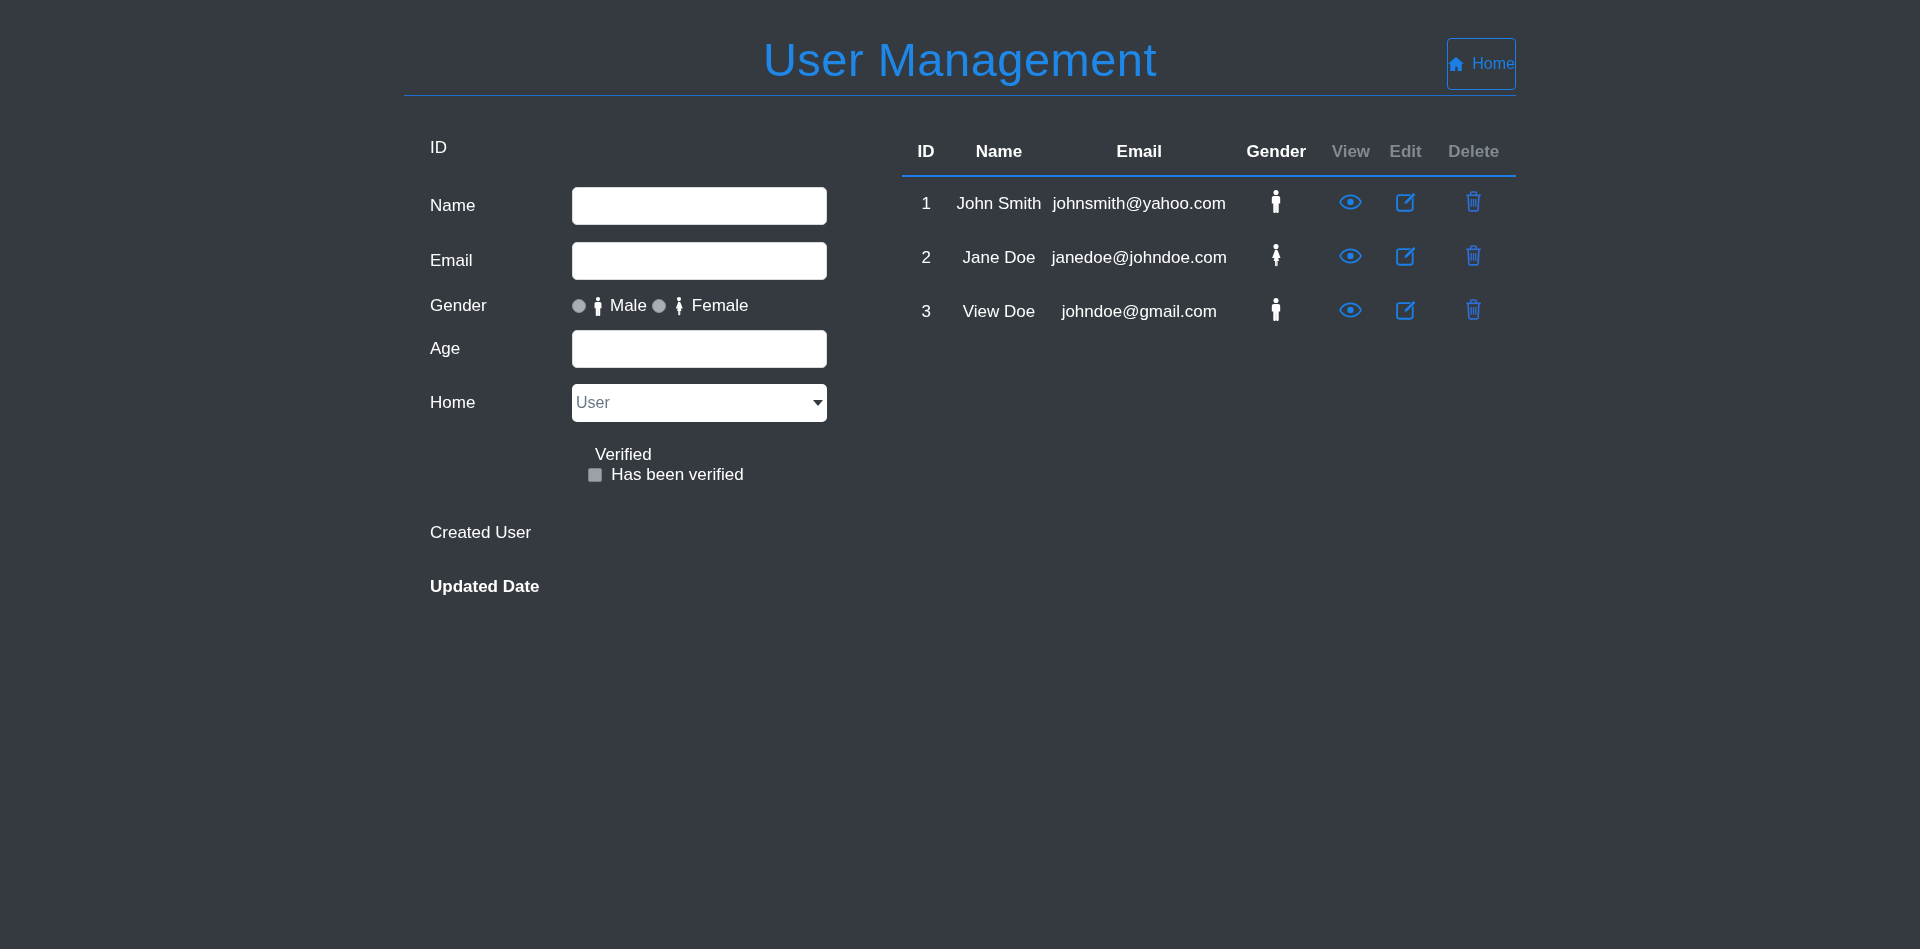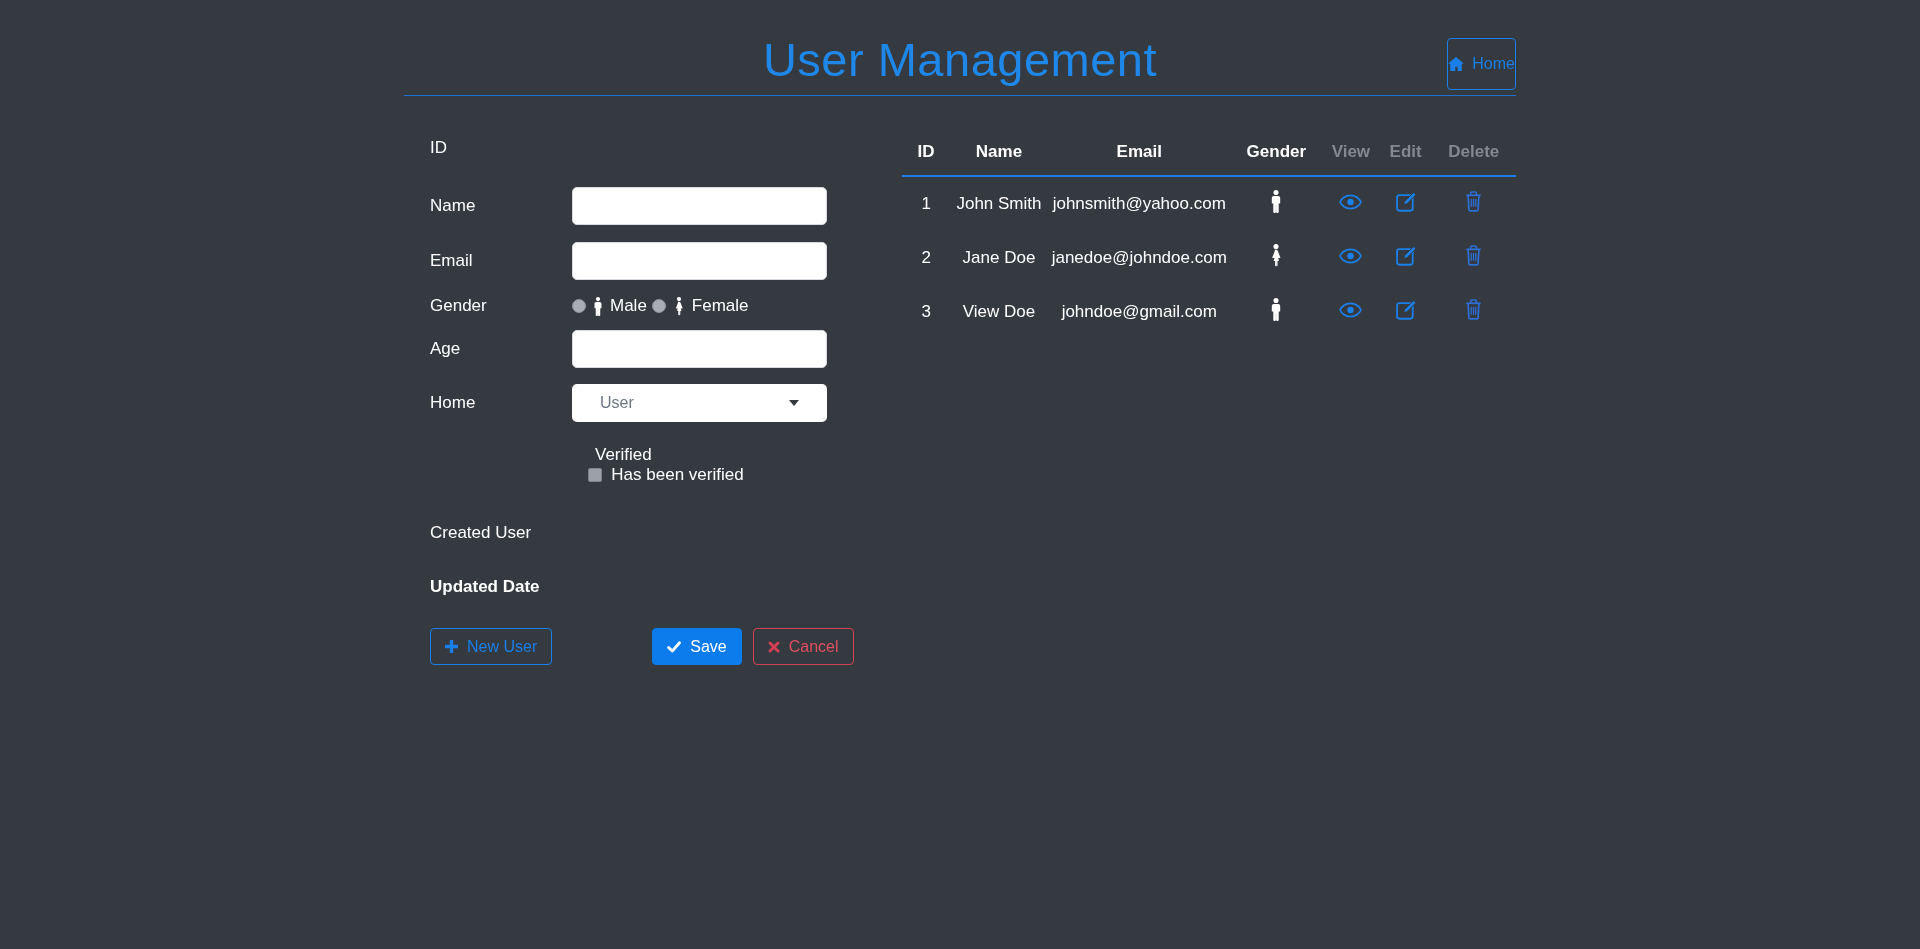--- a/index.html
+++ b/index.html
@@ -60,21 +60,21 @@
     width: 255px; height: 38px;
     border: 1px solid #d7dade; border-radius: 5px;
     background: #ffffff; color: #495057;
     font-size: 16px; padding: 0 12px;
     font-family: "Liberation Sans", sans-serif;
   }
   .select-box {
     width: 255px; height: 38px;
     border-radius: 5px; background: #ffffff;
     display: flex; align-items: center; justify-content: space-between;
-    padding: 0 28px; cursor: pointer;
+    padding: 0 4px; cursor: pointer;
   }
   .select-box .sel-text { color: #6b7785; font-size: 16px; }
   .caret-down {
     width: 0; height: 0;
     border-left: 5px solid transparent; border-right: 5px solid transparent;
     border-top: 6px solid #343a40;
   }
 
   .radio-group { display: flex; flex-direction: row; gap: 5px; }
   .radio-line { display: flex; align-items: center; gap: 7px; font-size: 17px; line-height: 22px; }
@@ -210,46 +210,20 @@
       <div class="form-row r-created">
         <span class="lbl">Created User</span>
         <span></span>
       </div>
 
       <div class="form-row r-updated">
         <span class="lbl">Updated Date</span>
         <span></span>
       </div>
 
-      <div class="btn-row">
-        <button class="btn btn-new">
-          <span>
-            <svg width="13" height="13" viewBox="0 0 14 14" fill="#1a7fe8">
-                <path d="M5.2 0h3.6v5.2H14v3.6H8.8V14H5.2V8.8H0V5.2h5.2z"></path>
-              </svg>
-          </span>
-          <span>New User</span>
-        </button>
-        <button class="btn btn-save">
-          <span>
-            <svg width="14" height="12" viewBox="0 0 16 13" fill="none">
-                <path d="M1.8 7l4.2 4.2L14.3 1.6" stroke="#ffffff" stroke-width="3.2" stroke-linecap="round" stroke-linejoin="round"></path>
-              </svg>
-          </span>
-          <span>Save</span>
-        </button>
-        <button class="btn btn-cancel">
-          <span>
-            <svg width="12" height="12" viewBox="0 0 13 13" fill="none">
-                <path d="M2.2 2.2l8.6 8.6M10.8 2.2l-8.6 8.6" stroke="#d43f51" stroke-width="3.2" stroke-linecap="round"></path>
-              </svg>
-          </span>
-          <span>Cancel</span>
-        </button>
-      </div>
 
     </div>
 
     <div class="table-col">
       <table class="user-table">
         <colgroup>
           <col style="width:9%">
             <col style="width:18%">
             <col style="width:23%">
           <col style="width:16%">

